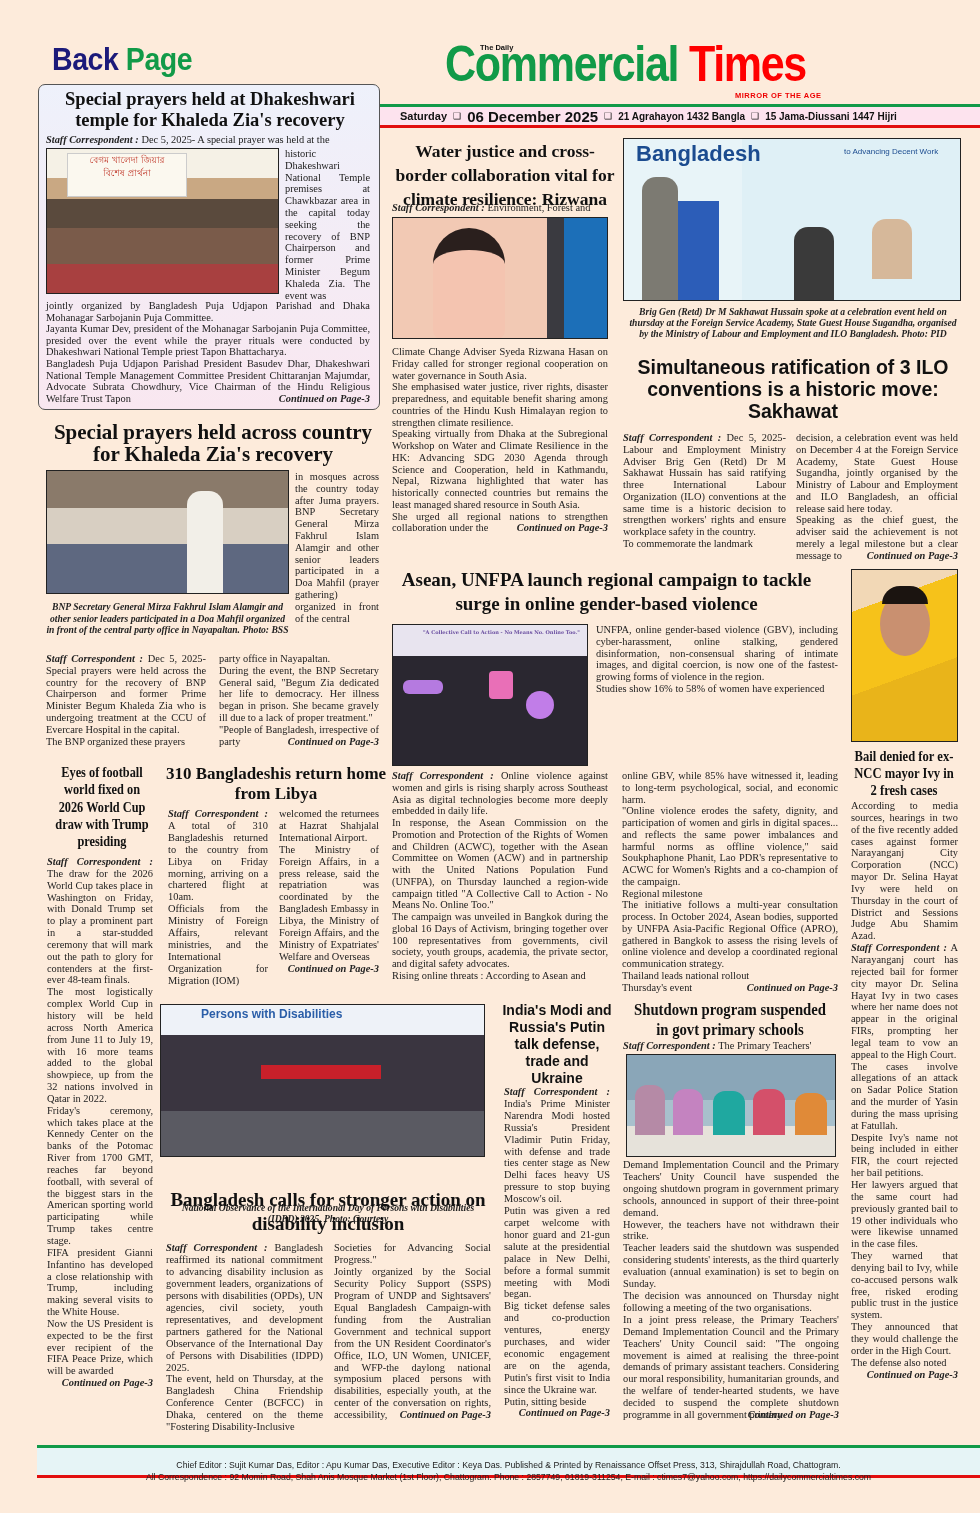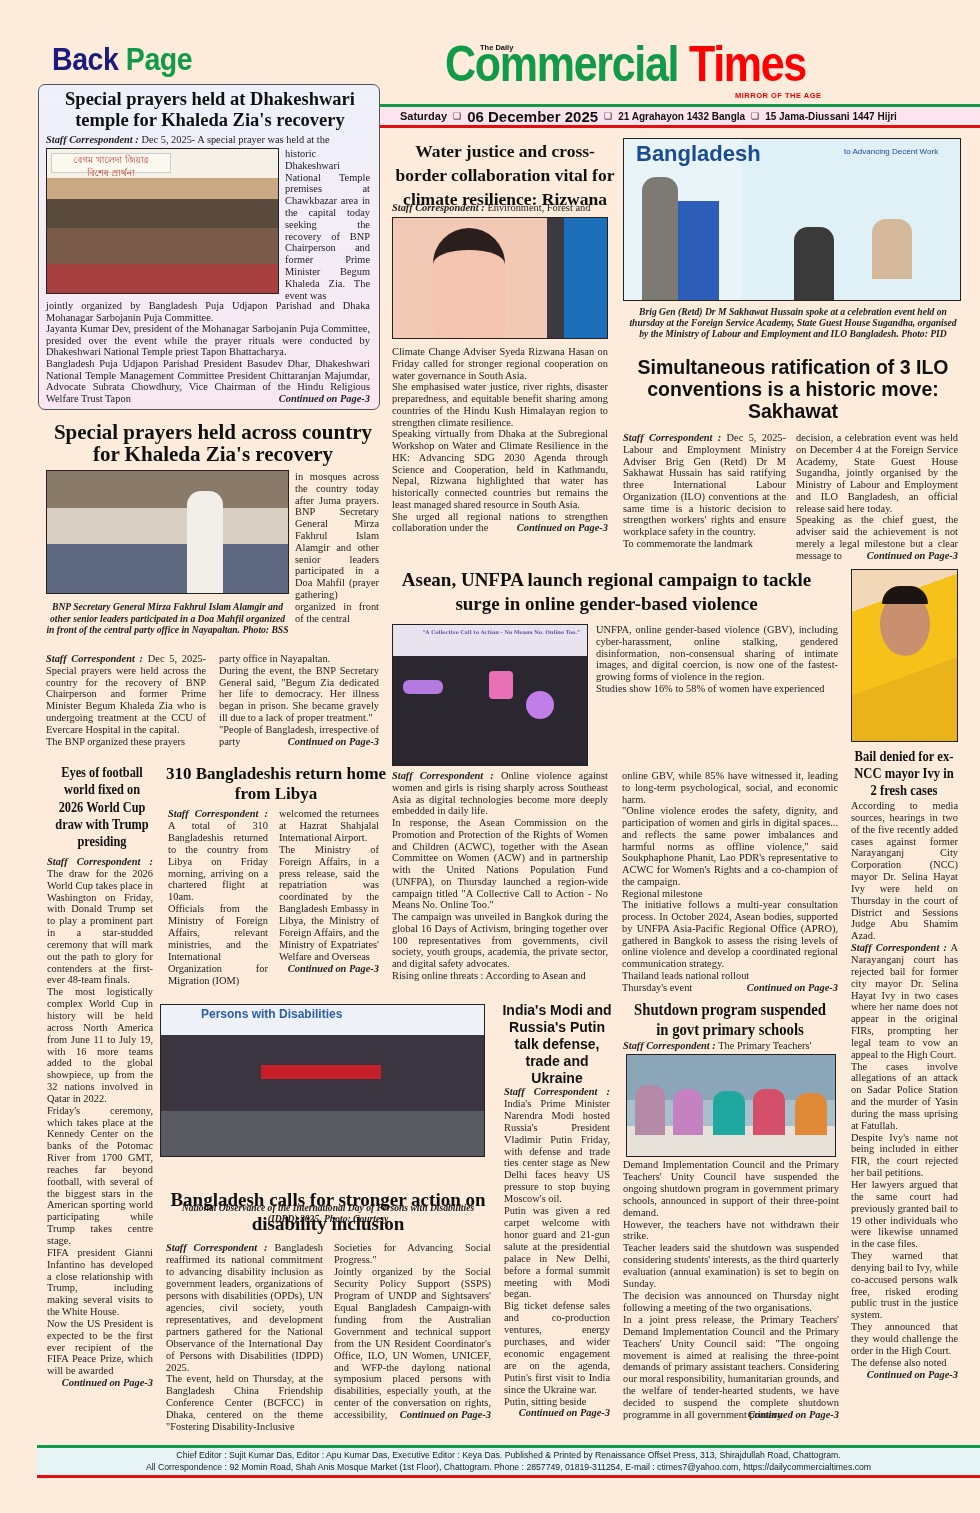--- a/index.html
+++ b/index.html
@@ -16,21 +16,21 @@
   .photo{border:1.5px solid #222;overflow:hidden;position:absolute}
   
   .back-page{left:52px;top:42px;font-family:"Liberation Sans",sans-serif;font-weight:bold;font-size:31px;letter-spacing:-0.5px;transform:scaleX(0.92);transform-origin:left}
   .logo{left:445px;top:38px;font-family:"Liberation Sans",sans-serif;font-weight:bold;font-size:50px;letter-spacing:-1.5px;line-height:52px;transform:scaleX(0.86);transform-origin:left}
   .logo-daily{position:absolute;left:480px;top:43px;font-family:"Liberation Sans",sans-serif;font-weight:bold;font-size:7.5px;color:#111}
   .tagline{left:735px;top:91px;font-family:"Liberation Sans",sans-serif;font-weight:bold;font-size:7.5px;color:#e00;letter-spacing:.5px}
   .datebar{left:380px;top:104px;width:600px;height:24px;background:#fde3ee;border-top:3px solid #119a48;border-bottom:3px solid #e20d0d;display:flex;align-items:center;padding-left:20px;font-family:"Liberation Sans",sans-serif;font-weight:bold;font-size:11px;color:#111;gap:6px}
   .datebar .sep{font-size:9px;font-weight:normal}
   .boxed{left:38px;top:84px;width:342px;height:326px;border:1.5px solid #555;border-radius:7px;background:linear-gradient(#eef1fb,#f9e7f0)}
   
-  .footer{left:37px;top:1445px;width:943px;height:33px;background:#e6f4f6;border-top:3px solid #119a48;border-bottom:3px solid #e20d0d;font-family:"Liberation Sans",sans-serif;font-size:8.7px;color:#222;text-align:center;line-height:11.5px;padding-top:2px}
+  .footer{left:37px;top:1445px;width:943px;height:33px;background:#e6f4f6;border-top:3px solid #119a48;border-bottom:3px solid #e20d0d;font-family:"Liberation Sans",sans-serif;font-size:8.7px;color:#222;text-align:center;line-height:11.5px;padding-top:12px}
 </style>
 </head>
 <body>
 
 <div class="abs back-page">
   <span style="color:#1c1a7a">Back</span>
   <span style="color:#119a48">Page</span>
 </div>
 
 <div class="logo-daily">The Daily</div>
@@ -50,21 +50,21 @@
   <span style="font-size:10px">15 Jama-Diussani 1447 Hijri</span>
 </div>
 
 <div class="abs boxed"></div>
 <div class="abs hl" style="left:45px;top:89px;width:330px;font-size:18.5px;line-height:21px">Special prayers held at Dhakeshwari temple for Khaleda Zia's recovery</div>
 <div class="abs body-text" style="left:46px;top:134px;width:324px">
   <span class="byline">Staff Correspondent :</span>
   <span>Dec 5, 2025- A special prayer was held at the</span>
 </div>
 <div class="photo" style="left:46px;top:148px;width:233px;height:146px;background:linear-gradient(180deg,#f5f1e6 0 20%,#c9a883 20% 35%,#5a4a3d 35% 55%,#7a5b4a 55% 80%,#a84040 80%)">
-  <div style="position:absolute;left:4px;top:4px;width:120px;height:20px;background:#fbf8ef;border:1px solid #ccc;color:#c0392b;font-size:9px;text-align:center;line-height:13px">বেগম খালেদা জিয়ার<br>বিশেষ প্রার্থনা</div>
+  <div style="position:absolute;left:20px;top:4px;width:120px;height:44px;background:#fbf8ef;border:1px solid #ccc;color:#c0392b;font-size:9px;text-align:center;line-height:13px">বেগম খালেদা জিয়ার<br>বিশেষ প্রার্থনা</div>
 </div>
 <div class="abs body-text" style="left:285px;top:148px;width:85px;line-height:11.8px">historic Dhakeshwari National Temple premises at Chawkbazar area in the capital today seeking the recovery of BNP Chairperson and former Prime Minister Begum Khaleda Zia. The event was</div>
 <div class="abs body-text" style="left:46px;top:300px;width:324px">
   <p>jointly organized by Bangladesh Puja Udjapon Parishad and Dhaka Mohanagar Sarbojanin Puja Committee.</p>
   <p>Jayanta Kumar Dev, president of the Mohanagar Sarbojanin Puja Committee, presided over the event while the prayer rituals were conducted by Dhakeshwari National Temple priest Tapon Bhattacharya.</p>
   <p>Bangladesh Puja Udjapon Parishad President Basudev Dhar, Dhakeshwari National Temple Management Committee President Chittaranjan Majumdar, Advocate Subrata Chowdhury, Vice Chairman of the Hindu Religious Welfare Trust Tapon</p>
   <span class="cont" style="margin-top:-11.6px">Continued on Page-3</span>
 </div>
 
 <div class="abs hl" style="left:392px;top:139px;width:226px;font-size:17.5px;line-height:24px">Water justice and cross-border collaboration vital for climate resilience: Rizwana</div>

